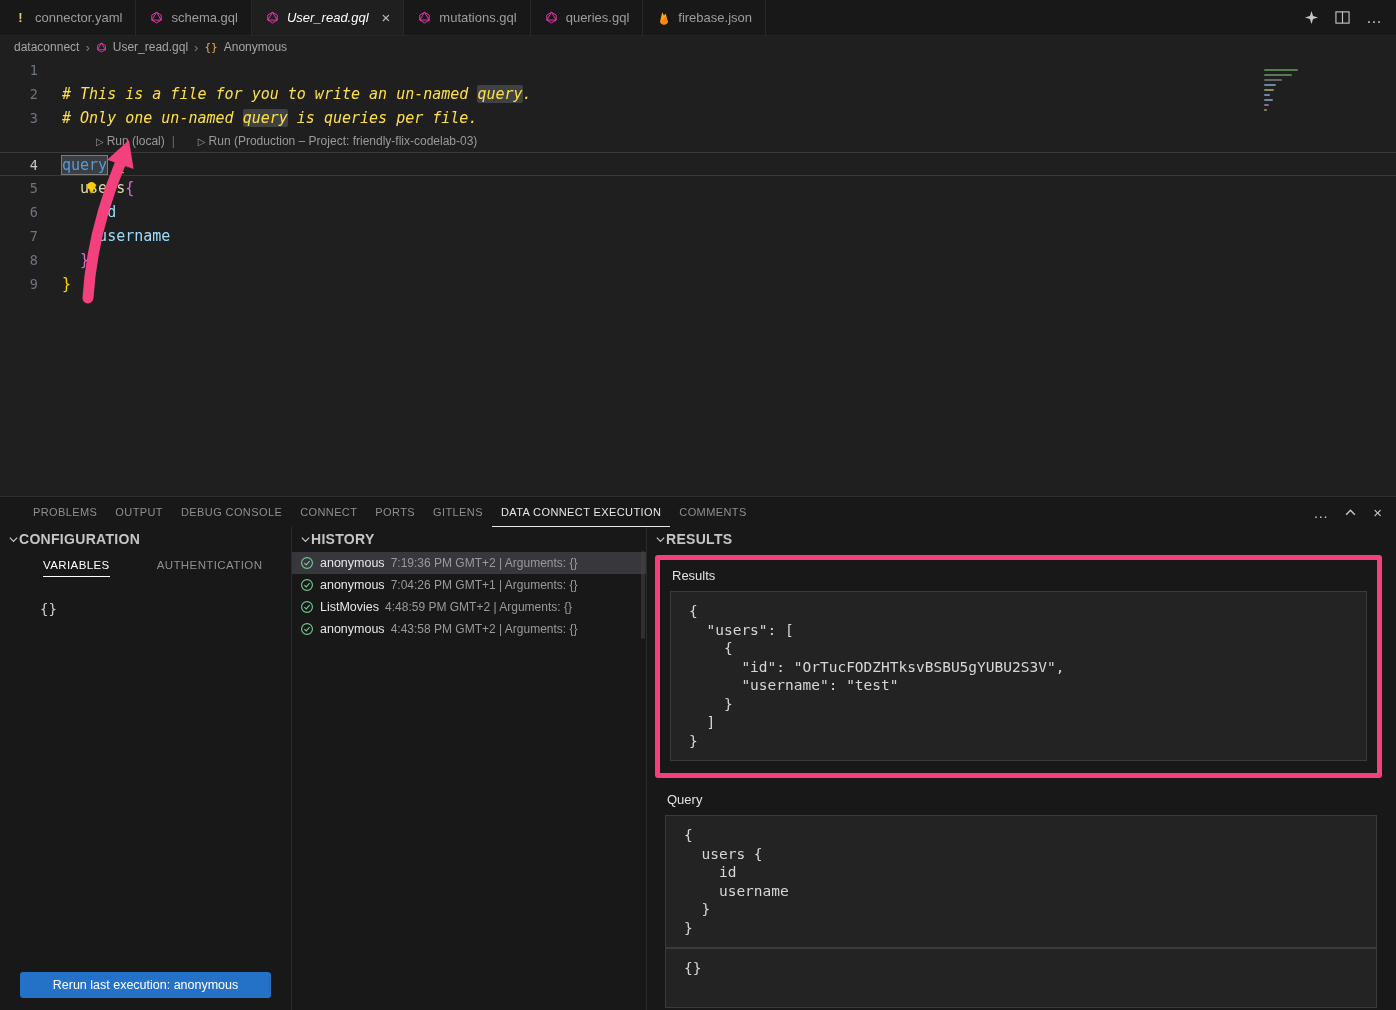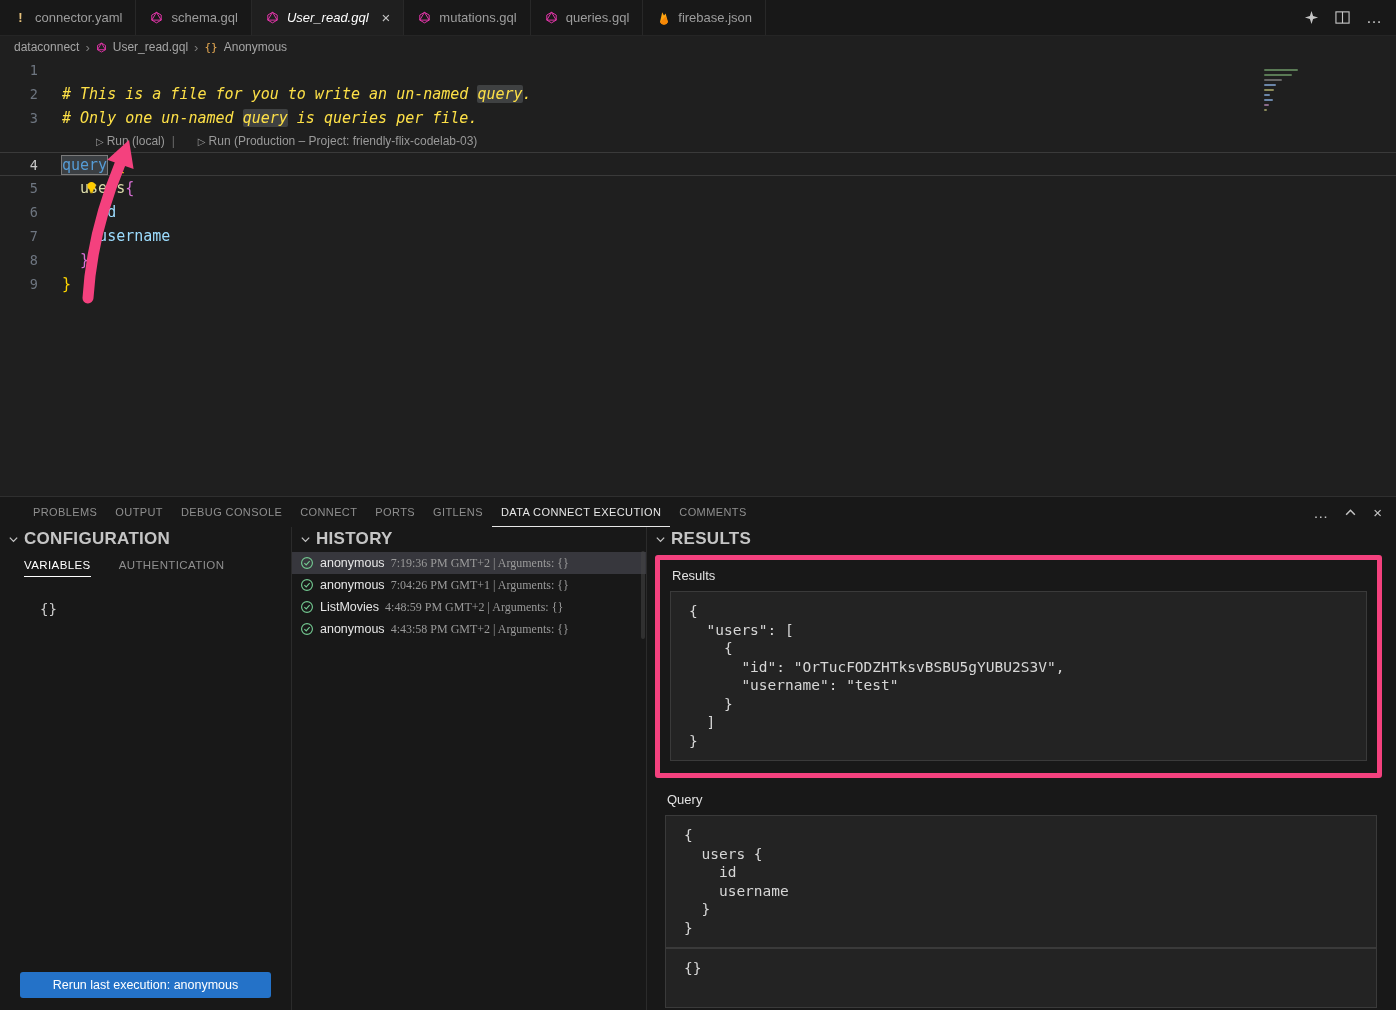--- a/index.html
+++ b/index.html
@@ -48,35 +48,35 @@
   .arrow-overlay { position:absolute; top:0; left:0; width:320px; height:438px; z-index:6; pointer-events:none; }
 
   
   .panel { position:absolute; top:496px; left:0; right:0; bottom:0; background:#181818; border-top:1px solid #2f2f2f; }
   .ptabs { display:flex; align-items:center; height:30px; padding-left:24px; }
   .ptab { padding:0 9px; height:100%; display:flex; align-items:center; font-size:11px; letter-spacing:0.4px; color:#8f8f8f; cursor:pointer; white-space:nowrap; }
   .ptab.active { color:#e7e7e7; box-shadow:inset 0 -1px 0 #e7e7e7; }
   .pactions { margin-left:auto; display:flex; align-items:center; gap:16px; padding-right:14px; color:#c5c5c5; }
   .pactions .txt { font-size:15px; }
   .pcols { position:absolute; top:30px; left:0; right:0; bottom:0; display:flex; }
-  .sec-head { height:24px; display:flex; align-items:center; gap:5px; padding-left:8px; font-size:17px; font-weight:600; color:#c5c5c5; letter-spacing:0.3px; cursor:pointer; }
+  .sec-head { height:24px; display:flex; align-items:center; padding-left:8px; font-size:14px; font-weight:600; color:#c5c5c5; letter-spacing:0.3px; cursor:pointer; }
 
   .col-config { width:292px; flex:none; border-right:1px solid #2b2b2b; position:relative; }
   .cfg-tabs { display:flex; gap:28px; padding-left:24px; margin-top:8px; font-size:11.5px; letter-spacing:0.4px; }
-  .cfg-tab { color:#8f8f8f; padding-bottom:5px; cursor:pointer; }
+  .cfg-tab { color:#8f8f8f; padding-bottom:5px; cursor:pointer;margin-left:19px; }
   .cfg-tab.active { color:#ffffff; border-bottom:1px solid #ffffff; }
   .cfg-value { margin:24px 0 0 40px; font-family:"DejaVu Sans Mono",monospace; font-size:14px; color:#cccccc; }
   .rerun-btn { position:absolute; left:20px; right:20px; bottom:12px; height:26px; background:#2472C8; color:#ffffff; font-size:12.5px; display:flex; align-items:center; justify-content:center; border-radius:3px; cursor:pointer; }
 
   .col-history { width:355px; flex:none; border-right:1px solid #2b2b2b; position:relative; }
   .hlist { margin-top:1px; }
   .hrow { height:22px; display:flex; align-items:center; gap:6px; padding-left:8px; font-size:12.5px; cursor:pointer; }
   .hrow.selected { background:#37373d; }
   .hname { color:#e6e6e6; }
-  .hmeta { color:#9a9a9a; font-size:12px;font-family:Liberation Serif, serif; }
+  .hmeta { color:#9a9a9a; font-size:12px; }
   .hscroll { position:absolute; right:1px; top:24px; width:4px; height:88px; background:#454545; opacity:0.55; border-radius:2px; }
 
   .col-results { flex:1; position:relative; overflow:hidden; }
   .hlbox { margin:4px 14px 0 8px; border:5px solid #F4417E; border-radius:3px; padding:2px 10px 12px 10px; }
   .res-label { font-size:13px; color:#e2e2e2; margin:6px 0 8px 2px; }
   pre.codebox { background:#232323; border:1px solid #3a3a3a; padding:10px 18px; font-family:"DejaVu Sans Mono",monospace; font-size:14.5px; line-height:18.5px; color:#d6d6d6; overflow:hidden; }
   .sub-label { font-size:13px; color:#e2e2e2; margin:14px 0 8px 20px; }
   .box-inset { margin:0 19px 0 18px; }
 
   svg { display:block; }

